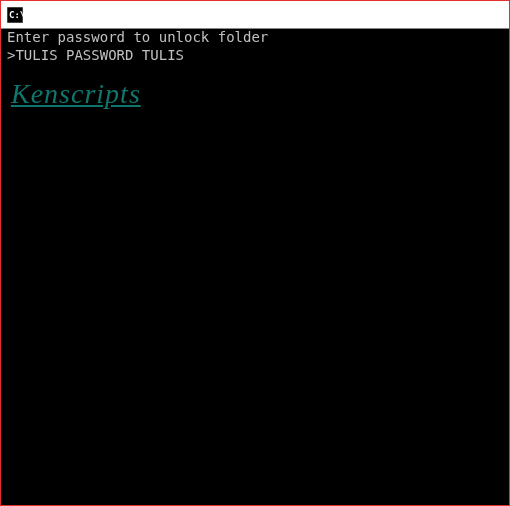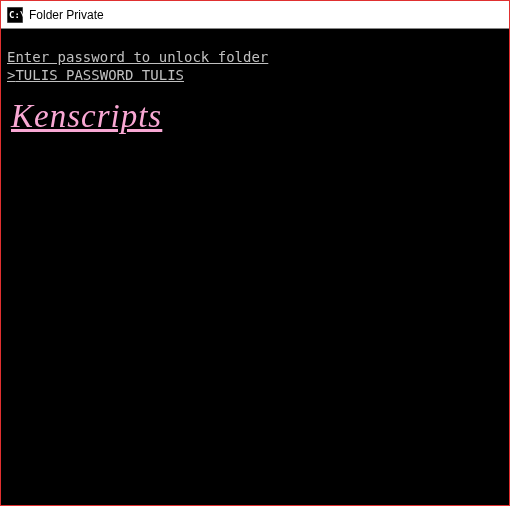--- a/index.html
+++ b/index.html
@@ -36,56 +36,54 @@
       height: 16px;
     }
     .titlebar-text {
       font-size: 12px;
       color: #000;
     }
     .console {
       width: 100%;
       height: calc(100% - 28px);
       background: #000;
-      padding: 20px 6px;
+      padding: 0 6px;
       font-family: Consolas, "Lucida Console", monospace;
       font-size: 14px;
       line-height: 1.25;
       color: #c0c0c0;
       position: relative;
-      text-decoration: underline;
     }
     .console-line {
       white-space: pre;
     }
     .prompt-line {
       white-space: pre;
     }
     .watermark {
       font-family: "Brush Script MT", "Lucida Handwriting", cursive;
       font-style: italic;
-      font-size: 33px;
-      color: #f9a8d4;
+      font-size: 28px;
+      color: #0f766e;
       text-decoration: underline;
       margin-top: 12px;
       margin-left: 4px;
       letter-spacing: 1px;
     }
   </style>
 </head>
 <body>
 
 <div class="titlebar">
   <span class="titlebar-icon">
     <svg viewBox="0 0 16 16">
       <rect x="0" y="0" width="16" height="16" fill="#000"></rect>
       <rect x="0" y="0" width="16" height="16" fill="none" stroke="#888" stroke-width="1"></rect>
       <text x="2" y="11" font-family="Consolas,monospace" font-size="9" fill="#fff" font-weight="bold">C:\</text>
     </svg>
   </span>
-  <span class="titlebar-text">Folder Private</span>
 </div>
 
 <div class="console">
   <div class="console-line">Enter password to unlock folder</div>
   <div class="prompt-line"><span>&gt;</span><span>TULIS PASSWORD TULIS</span></div>
   <div class="watermark">Kenscripts</div>
 </div>
 
 </body></html>

